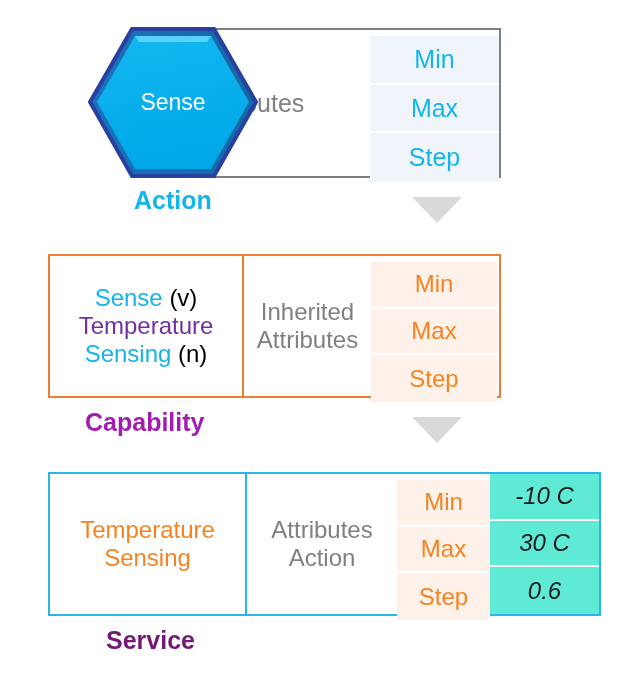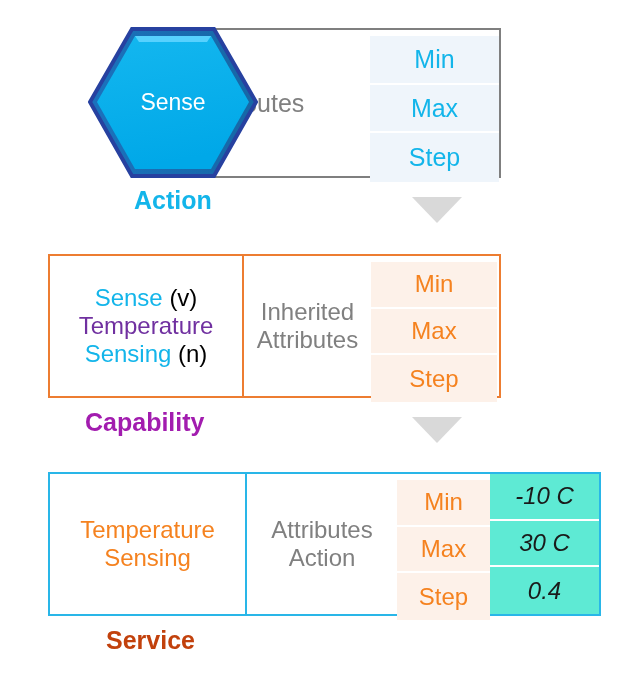--- a/index.html
+++ b/index.html
@@ -172,21 +172,21 @@
 
   
   .tier-label {
     position: absolute;
     font-weight: bold;
     font-size: 25px;
     white-space: nowrap;
   }
   #label-action     { left: 134px; top: 186px; color: #13b5ea; }
   #label-capability { left: 85px;  top: 408px; color: #a21caf; }
-  #label-service    { left: 106px; top: 626px; color: #c2410c; }
+  #label-service    { left: 106px; top: 626px; color: #701a75; }
 
   
   .arrow-down {
     position: absolute;
     width: 0; height: 0;
     border-left: 25px solid transparent;
     border-right: 25px solid transparent;
     border-top: 26px solid #d9d9d9;
   }
   #arrow-1 { left: 412px; top: 197px; }
@@ -295,20 +295,20 @@
       <div class="cellrow">
         <div class="cell-key">Min</div>
         <div class="cell-val">-10 C</div>
       </div>
       <div class="cellrow">
         <div class="cell-key">Max</div>
         <div class="cell-val">30 C</div>
       </div>
       <div class="cellrow">
         <div class="cell-key">Step</div>
-        <div class="cell-val">0.4</div>
+        <div class="cell-val">0.6</div>
       </div>
     </div>
   </div>
 
   <div class="tier-label" id="label-service">Service</div>
 
 </div>
 
 </body></html>

